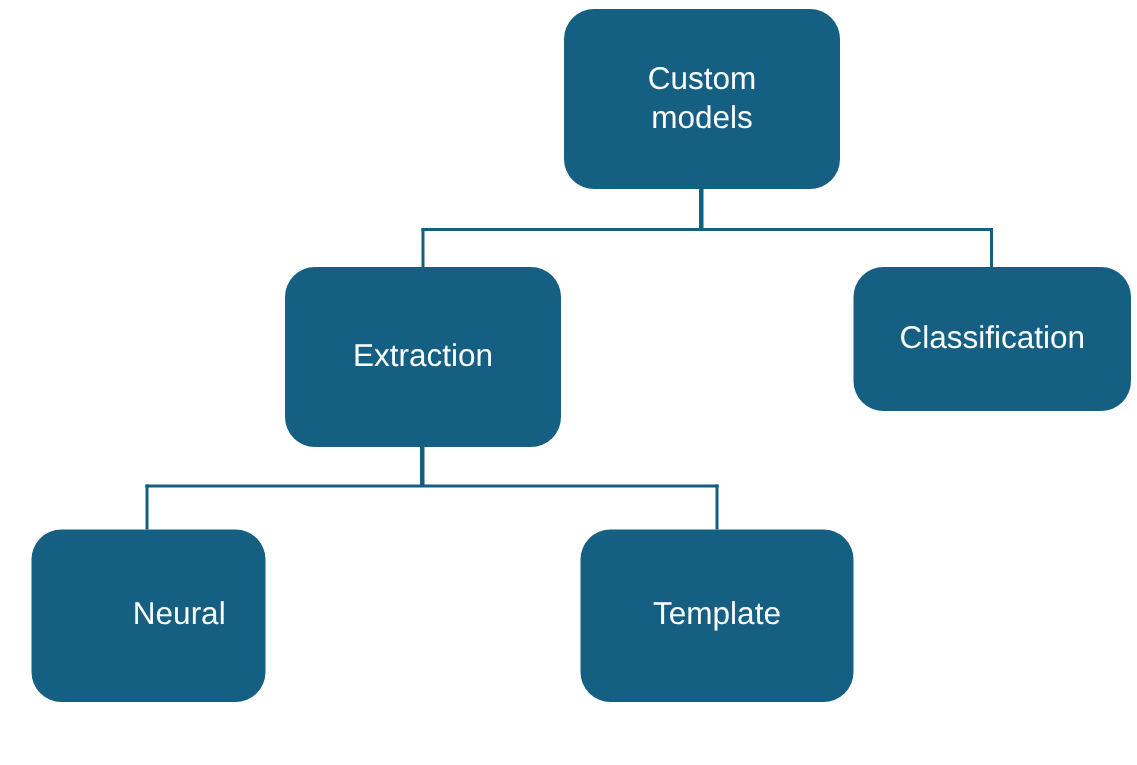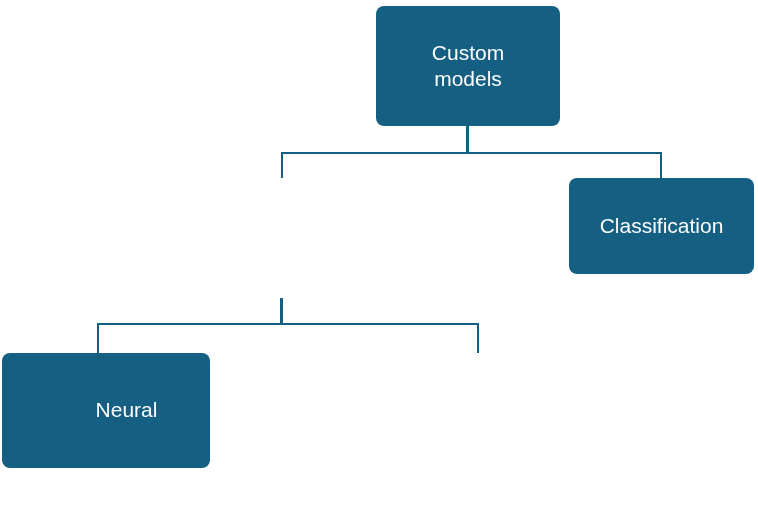--- a/index.html
+++ b/index.html
@@ -11,40 +11,40 @@
     position: relative;
     width: 758px;
     height: 510px;
     background: #ffffff;
     overflow: hidden;
     font-family: "Liberation Sans", sans-serif;
   }
   .node {
     position: absolute;
     background: #156082;
-    border-radius: 8px;
+    border-radius: 20px;
     display: flex;
     align-items: center;
     justify-content: center;
     text-align: center;
     color: #fbfdfe;
     font-size: 21px;
     line-height: 1.25;
     box-sizing: border-box;
   }
   .node .node-label {
     display: inline-block;
   }
   .node .node-label.narrow {
     max-width: 120px; 
   }
   .node-root           { left: 376px; top: 6px;   width: 184px; height: 120px; }
   .node-extraction     { left: 190px; top: 178px; width: 184px; height: 120px; }
   .node-classification { left: 569px; top: 178px; width: 185px; height: 96px; }
-  .node-neural         { left: 2px;   top: 353px; width: 208px; height: 115px; padding-left: 41px; }
+  .node-neural         { left: 21px;   top: 353px; width: 156px; height: 115px; padding-left: 41px; }
   .node-template       { left: 387px; top: 353px; width: 182px; height: 115px; }
 
   .connector {
     position: absolute;
     background: #155f80;
   }
   
   .stem-root   { left: 466px; top: 126px; width: 3px;   height: 27px; }
   .hbar-1      { left: 281px; top: 152px; width: 381px; height: 2px;  }
   .drop-1-left { left: 281px; top: 152px; width: 2px;   height: 26px; }
@@ -57,29 +57,35 @@
 </style>
 </head>
 <body>
 
 <div class="canvas">
 
   <div class="node node-root">
     <span class="node-label narrow">Custom models</span>
   </div>
 
+  <div class="node node-extraction">
+    <span class="node-label">Extraction</span>
+  </div>
 
   <div class="node node-classification">
     <span class="node-label">Classification</span>
   </div>
 
   <div class="node node-neural">
     <span class="node-label">Neural</span>
   </div>
 
+  <div class="node node-template">
+    <span class="node-label">Template</span>
+  </div>
 
   <div class="connector stem-root"></div>
   <div class="connector hbar-1"></div>
   <div class="connector drop-1-left"></div>
   <div class="connector drop-1-right"></div>
 
   <div class="connector stem-extraction"></div>
   <div class="connector hbar-2"></div>
   <div class="connector drop-2-left"></div>
   <div class="connector drop-2-right"></div>

